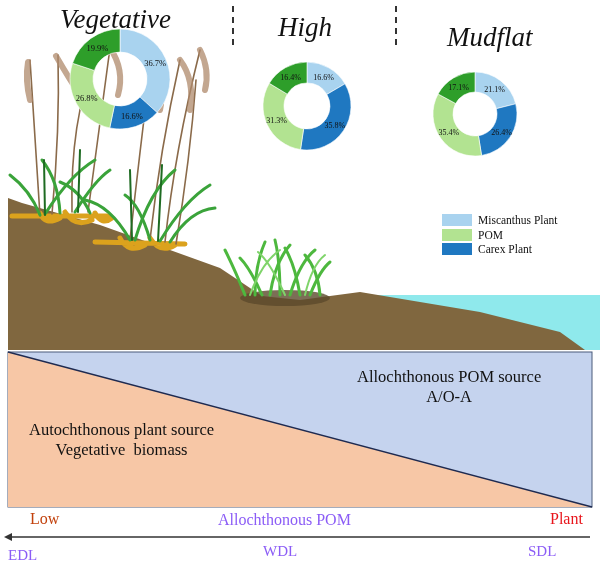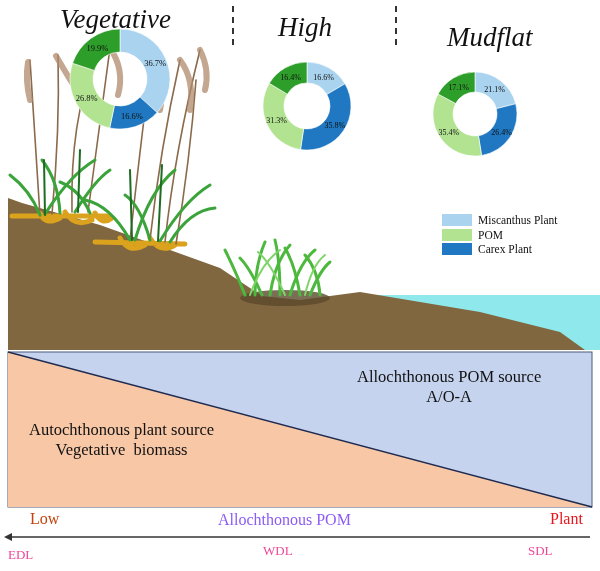--- a/index.html
+++ b/index.html
@@ -4,21 +4,21 @@
 <style>
   html, body { margin: 0; padding: 0; background: #ffffff; }
   body { width: 600px; height: 571px; position: relative; overflow: hidden; font-family: "Liberation Serif", serif; }
   #scene { position: absolute; left: 0; top: 0; width: 600px; height: 571px; }
   .site-title { position: absolute; font-style: italic; font-size: 27px; color: #111; }
   .legend { position: absolute; left: 442px; top: 213px; font-size: 11.5px; color: #111; }
   .legend-row { display: flex; align-items: center; height: 14.5px; }
   .legend-swatch { width: 30px; height: 12px; margin-right: 6px; }
   .wedge-text { position: absolute; font-size: 16.5px; color: #111; line-height: 20px; text-align: center; }
   .axis-label { position: absolute; font-size: 16px; }
-  .zone-label { position: absolute; font-size: 13px; color: #ec4899; text-align: center; }
+  .zone-label { position: absolute; font-size: 15px; color: #8b5cf6; text-align: center; }
 </style>
 </head>
 <body>
 
 <svg id="scene" width="600" height="571" viewBox="0 0 600 571">
 
   <rect x="370" y="295" width="230" height="55" fill="#8fe9ec"></rect>
 
   <path d="M8,350 L8,198 L22,203 L100,225 L170,250 L220,268 L262,296 L300,300 L360,292 L420,302 L480,312 L520,322 L560,332 L585,350 Z" fill="#80673f"></path>
 

